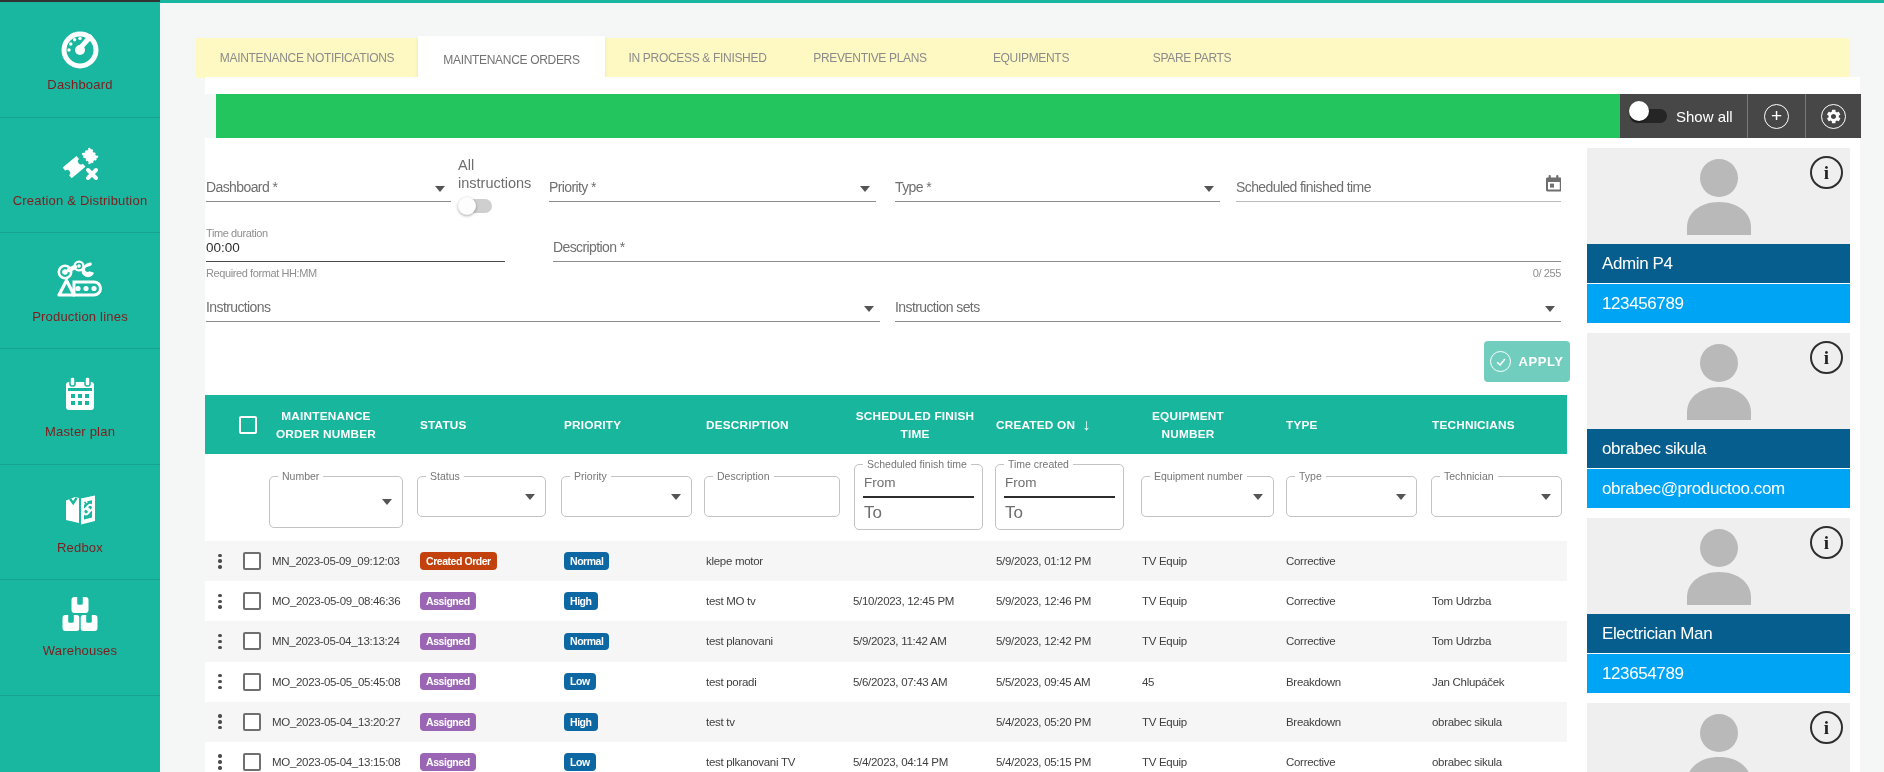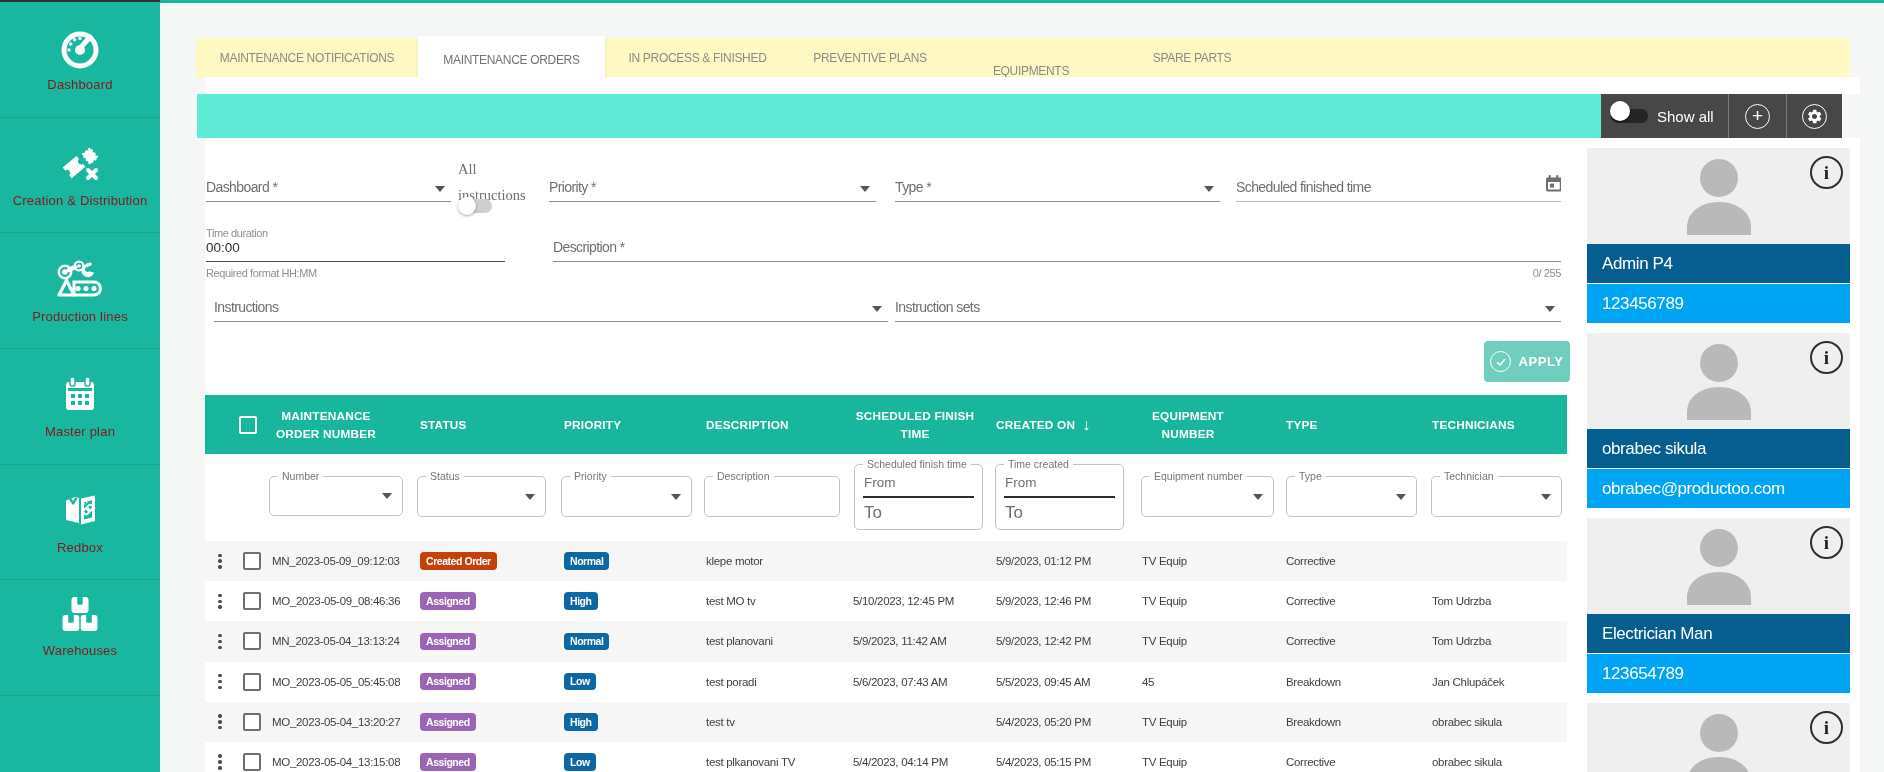--- a/index.html
+++ b/index.html
@@ -18,21 +18,21 @@
   .side-item .lbl { margin-top:7px; color:#7f1d1d; font-size:13px; letter-spacing:0.2px; }
   .side-item:last-child { justify-content:flex-start; padding-top:12px; }
 
   
   #tabstrip { left:196px; top:38px; width:1654px; height:40px; background:#fef9c3; }
   .tab { position:absolute; top:0; height:40px; display:flex; align-items:center; justify-content:center;
          font-size:12px; letter-spacing:-0.32px; color:#8b8b8b; cursor:pointer; }
   .tab.active { top:-2px; height:48px; background:#fff; color:#737373; box-shadow:0 2px 4px rgba(0,0,0,0.08); }
 
   
-  #toolbar { left:197px; top:94px; width:1645px; height:44px; background:#5eead4; }
+  #toolbar { left:216px; top:94px; width:1645px; height:44px; background:#22c55e; }
   .tool-sec { position:absolute; top:0; height:44px; background:#474747; display:flex; align-items:center; justify-content:center; }
   .tool-sep { position:absolute; top:0; height:44px; width:1px; background:#7a7a7a; }
   #toggle-track { position:absolute; left:10px; top:15px; width:37px; height:14px; border-radius:7px; background:#252525; }
   #toggle-knob { position:absolute; left:9px; top:7px; width:20px; height:20px; border-radius:50%; background:#fff; box-shadow:0 1px 2px rgba(0,0,0,0.5); }
   #show-all-label { position:absolute; left:56px; top:0; height:44px; display:flex; align-items:center; color:#fff; font-size:15px; }
   .circle-btn { width:25px; height:25px; border:1.5px solid #fff; border-radius:50%; display:flex; align-items:center; justify-content:center; color:#fff; cursor:pointer; }
   .circle-btn.plus { font-size:19px; font-weight:400; line-height:1; padding-bottom:1px; }
 
   
   #panel { left:205px; top:138px; width:1655px; height:634px; background:#fff; }
@@ -202,21 +202,21 @@
     </div>
     <div class="tab active" style="left: 222px; width: 187px;">
       <span>MAINTENANCE ORDERS</span>
     </div>
     <div class="tab" style="left: 409px; width: 185px;">
       <span>IN PROCESS &amp; FINISHED</span>
     </div>
     <div class="tab" style="left: 594px; width: 160px;">
       <span>PREVENTIVE PLANS</span>
     </div>
-    <div class="tab" style="left: 754px; width: 162px; align-items: flex-end;">
+    <div class="tab" style="left: 754px; width: 162px;">
       <span>EQUIPMENTS</span>
     </div>
     <div class="tab" style="left: 916px; width: 160px;">
       <span>SPARE PARTS</span>
     </div>
   </div>
 
 <div class="abs" style="left:205px; top:77px; width:1655px; height:17px; background:#fff;"></div>
 
 <div id="toolbar" class="abs">
@@ -243,21 +243,21 @@
   </div>
 </div>
 
 <div id="panel" class="abs"></div>
 
 <div class="ufield" style="left:206px; top:170px; width:245px;">
   <span class="flabel">Dashboard *</span>
   <span class="arrow"></span>
 </div>
 
-<div class="abs" style="left:458px; top:156px; width:80px; font-size:14.5px; color:#6e6e6e; line-height:26px;font-family:Liberation Serif, serif;">
+<div class="abs" style="left:458px; top:156px; width:80px; font-size:14.5px; color:#6e6e6e; line-height:18px;">
   <span>All instructions</span>
 </div>
 <div class="abs" style="left:458px; top:197px; width:36px; height:18px;">
   <div style="position:absolute; left:2px; top:2px; width:32px; height:14px; border-radius:7px; background:#cfcfcf;"></div>
   <div style="position:absolute; left:0; top:0; width:18px; height:18px; border-radius:50%; background:#fdfdfd; box-shadow:0 1px 3px rgba(0,0,0,0.35);"></div>
 </div>
 
 <div class="ufield" style="left:549px; top:170px; width:327px;">
   <span class="flabel">Priority *</span>
   <span class="arrow"></span>
@@ -282,21 +282,21 @@
 <div class="ufield" style="left:206px; top:230px; width:299px; border-bottom:1.5px solid #4a4a4a;">
   <span class="flabel" style="color:#2f2f2f; font-size:13.5px; letter-spacing:0;">00:00</span>
 </div>
 <div class="smalllabel" style="left:206px; top:267px;">Required format HH:MM</div>
 
 <div class="ufield" style="left:553px; top:230px; width:1008px;">
   <span class="flabel">Description *</span>
 </div>
 <div class="smalllabel" style="left:1510px; top:267px; width:51px; text-align:right;">0/ 255</div>
 
-<div class="ufield" style="left:206px; top:290px; width:674px;margin-left:8px;">
+<div class="ufield" style="left:206px; top:290px; width:674px;">
   <span class="flabel">Instructions</span>
   <span class="arrow"></span>
 </div>
 <div class="ufield" style="left:895px; top:290px; width:666px;">
   <span class="flabel">Instruction sets</span>
   <span class="arrow"></span>
 </div>
 
 <button id="apply-btn" class="abs">
   <span class="chk">
@@ -333,21 +333,21 @@
     </div>
     <div class="hcell" style="left: 1081px; width: 144px;">
       <span class="ctr">TYPE</span>
     </div>
     <div class="hcell" style="left: 1227px; width: 133px;">
       <span class="ctr">TECHNICIANS</span>
     </div>
   </div>
 
 <div id="tfilters" class="abs">
-  <div class="obox" style="left:64px; top:22px; width:134px; height:40px;padding-left:41px;">
+  <div class="obox" style="left:64px; top:22px; width:134px; height:52px;padding-left:41px;">
     <span class="olabel">Number</span>
       <span class="oarrow"></span>
   </div>
   <div class="obox" style="left:212px; top:22px; width:129px; height:41px;">
     <span class="olabel">Status</span>
       <span class="oarrow"></span>
   </div>
   <div class="obox" style="left:356px; top:22px; width:131px; height:41px;">
     <span class="olabel">Priority</span>
       <span class="oarrow"></span>

